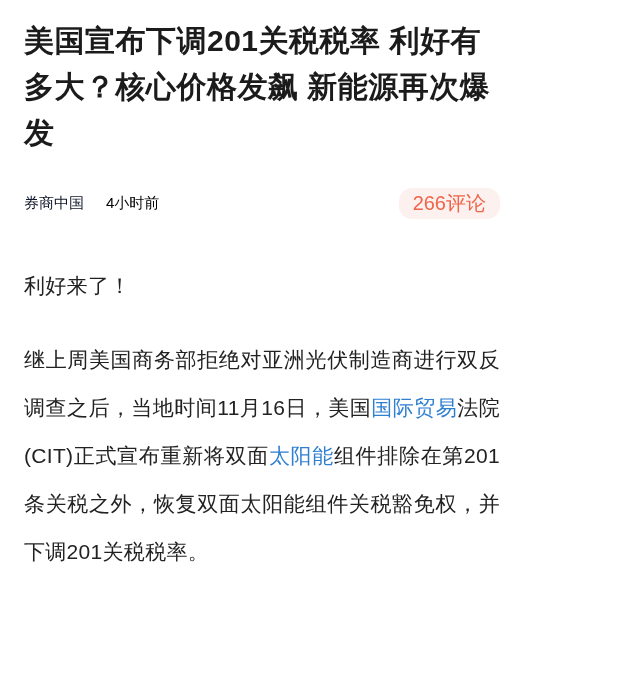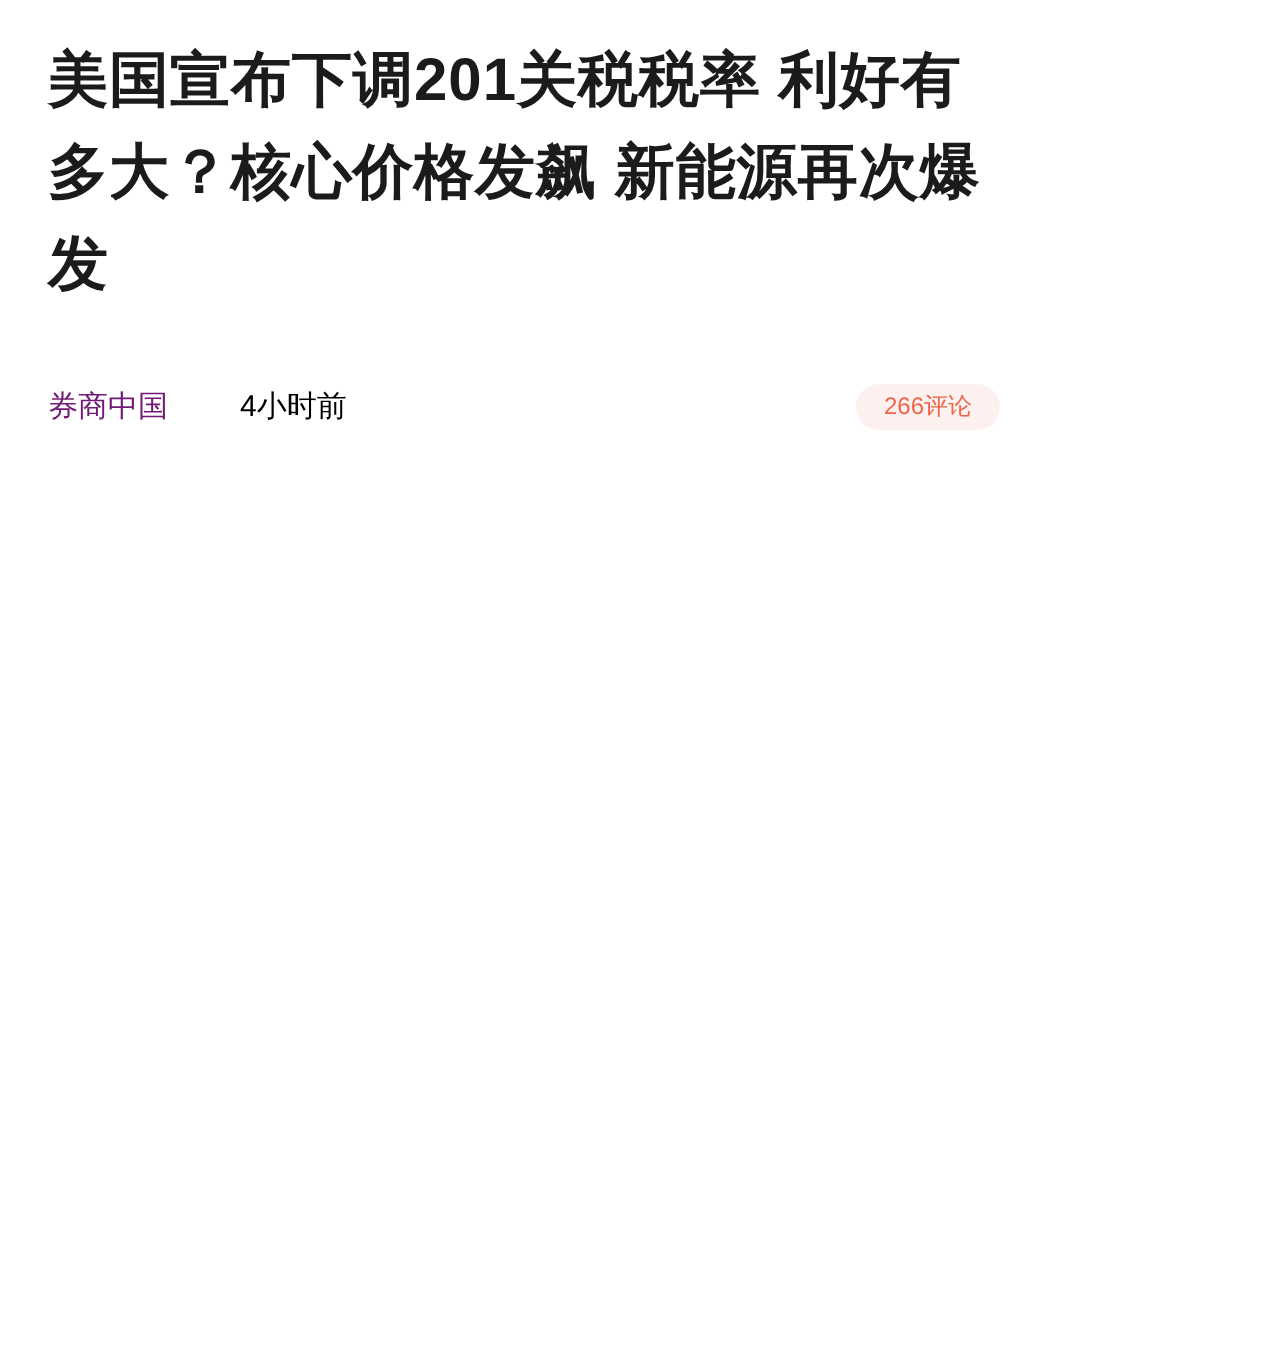--- a/index.html
+++ b/index.html
@@ -31,33 +31,33 @@
     padding: 0 6px 0 0;
   }
   .meta-row {
     display: flex;
     align-items: center;
     margin-top: 34px;
     height: 26px;
   }
   .meta-source {
     font-size: 15px;
-    color: #701a75;
-    margin-right: 36px;
+    color: #0f172a;
+    margin-right: 22px;
     font-family: Liberation Serif, serif;
   }
   .meta-time {
     font-size: 15px;
     color: #000000;
   }
   .comment-badge {
     margin-left: auto;
     background: #fdf1ef;
     color: #f06449;
-    font-size: 12px;
+    font-size: 20px;
     border-radius: 13px;
     padding: 5px 14px 6px 14px;
     line-height: 1;
     white-space: nowrap;
   }
   .body-text {
     margin-top: 46px;
     font-size: 21px;
     line-height: 48px;
     color: #222222;
@@ -83,14 +83,21 @@
 <div class="page">
 
   <h1 class="headline">美国宣布下调201关税税率 利好有多大？核心价格发飙 新能源再次爆发</h1>
 
   <div class="meta-row">
     <span class="meta-source">券商中国</span>
     <span class="meta-time">4小时前</span>
     <span class="comment-badge">266评论</span>
   </div>
 
+  <div class="body-text">
+    <p class="para lead">利好来了！</p>
+
+    <p class="para">
+      <span>继上周美国商务部拒绝对亚洲光伏制造商进行双反调查之后，当地时间11月16日，美国</span><a class="link">国际贸易</a><span>法院(CIT)正式宣布重新将双面</span><a class="link">太阳能</a><span>组件排除在第201条关税之外，恢复双面太阳能组件关税豁免权，并下调201关税税率。</span>
+    </p>
+  </div>
 
 </div>
 
 </body></html>

